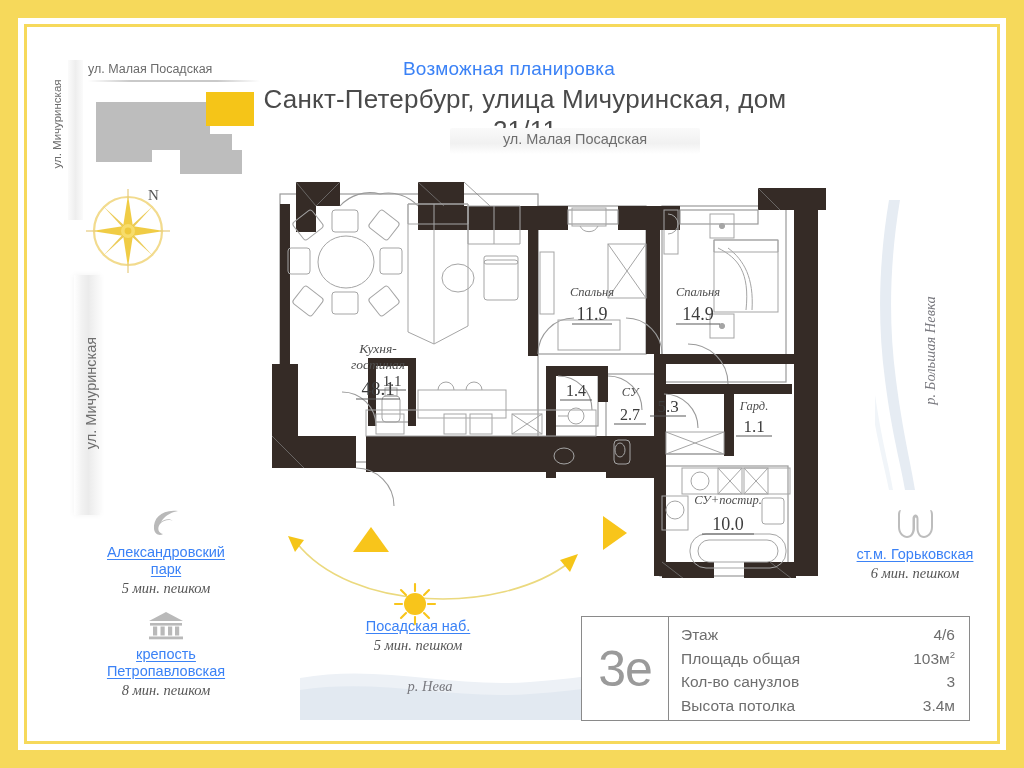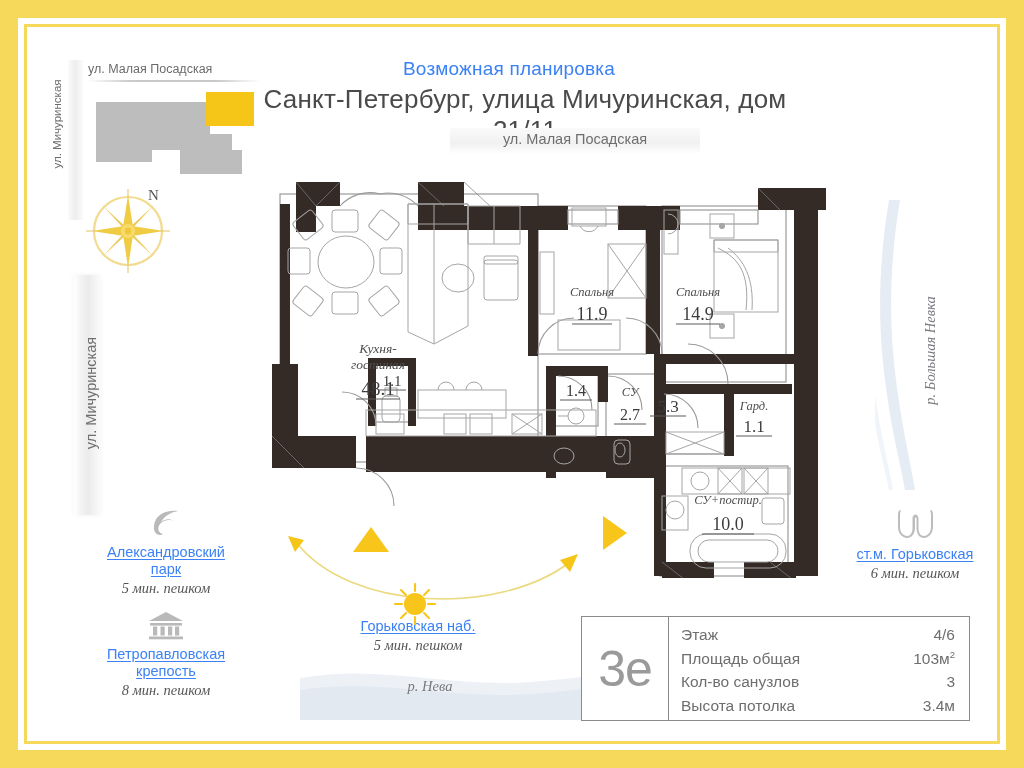--- a/index.html
+++ b/index.html
@@ -259,42 +259,42 @@
         <svg width="38" height="30" viewBox="0 0 38 30">
           <path d="M19,2 L36,11 L2,11 Z" fill="#B9B9B9"></path>
           <rect x="3" y="13" width="32" height="2.6" fill="#B9B9B9"></rect>
           <rect x="6" y="16.5" width="4.2" height="9" fill="#B9B9B9"></rect>
           <rect x="13.5" y="16.5" width="4.2" height="9" fill="#B9B9B9"></rect>
           <rect x="21" y="16.5" width="4.2" height="9" fill="#B9B9B9"></rect>
           <rect x="28" y="16.5" width="4.2" height="9" fill="#B9B9B9"></rect>
           <rect x="2" y="26.5" width="34" height="2.8" fill="#B9B9B9"></rect>
         </svg>
       </span>
+      <span class="poi-name">крепость</span>
       <span class="poi-name">Петропавловская</span>
-      <span class="poi-name">крепость</span>
       <span class="poi-time">8 мин. пешком</span>
     </div>
 
     <div class="poi" id="poi-metro">
       <span class="poi-icon">
         <svg width="40" height="32" viewBox="0 0 40 32">
           <path d="M6,2 C3.5,2 3,4 3,7 L3,19 C3,26 8,30 12,30 C16.5,30 20,26 20,20 L20,11
                    C20,9 21.5,9 21.5,11 L21.5,20 C21.5,26 24.5,30 29,30 C33,30 38,26 38,19
                    L38,7 C38,4 37.5,2 35,2 C35,2 36,4 36,7 L36,19 C36,24.5 32.5,28 29,28
                    C25.5,28 23.5,24.5 23.5,20 L23.5,11 C23.5,7.5 21.5,6.5 20.5,6.5
                    C19.5,6.5 17.5,7.5 17.5,11 L17.5,20 C17.5,24.5 15.5,28 12,28
                    C8.5,28 5,24.5 5,19 L5,7 C5,4 6,2 6,2 Z" fill="#BDBDBD"></path>
         </svg>
       </span>
       <span class="poi-name">ст.м. Горьковская</span>
       <span class="poi-time">6 мин. пешком</span>
     </div>
 
     <div class="poi" id="poi-emb">
-      <span class="poi-name">Горьковская наб.</span>
+      <span class="poi-name">Посадская наб.</span>
       <span class="poi-time">5 мин. пешком</span>
     </div>
 
     <svg style="position:absolute; left:240px; top:490px;" width="330" height="110" viewBox="0 0 330 110">
       <path d="M26,22 C80,92 230,96 300,42" fill="none" stroke="#EBD97E" stroke-width="1.6"></path>
       <path d="M18,16 L34,20 L25,32 Z" fill="#F5C518"></path>
       <path d="M308,34 L300,52 L290,40 Z" fill="#F5C518"></path>
       <g>
         <circle cx="145" cy="84" r="11" fill="#F8C51B"></circle>
         <g stroke="#F8C51B" stroke-width="2.1" stroke-linecap="round">

